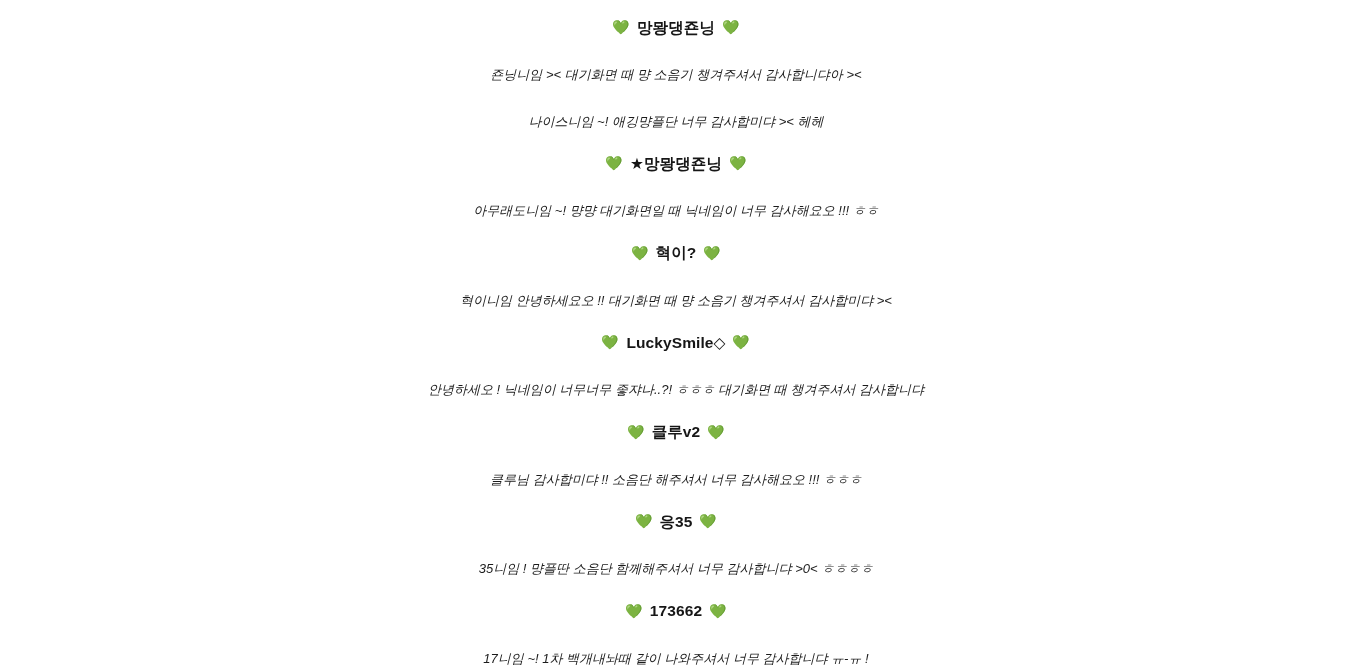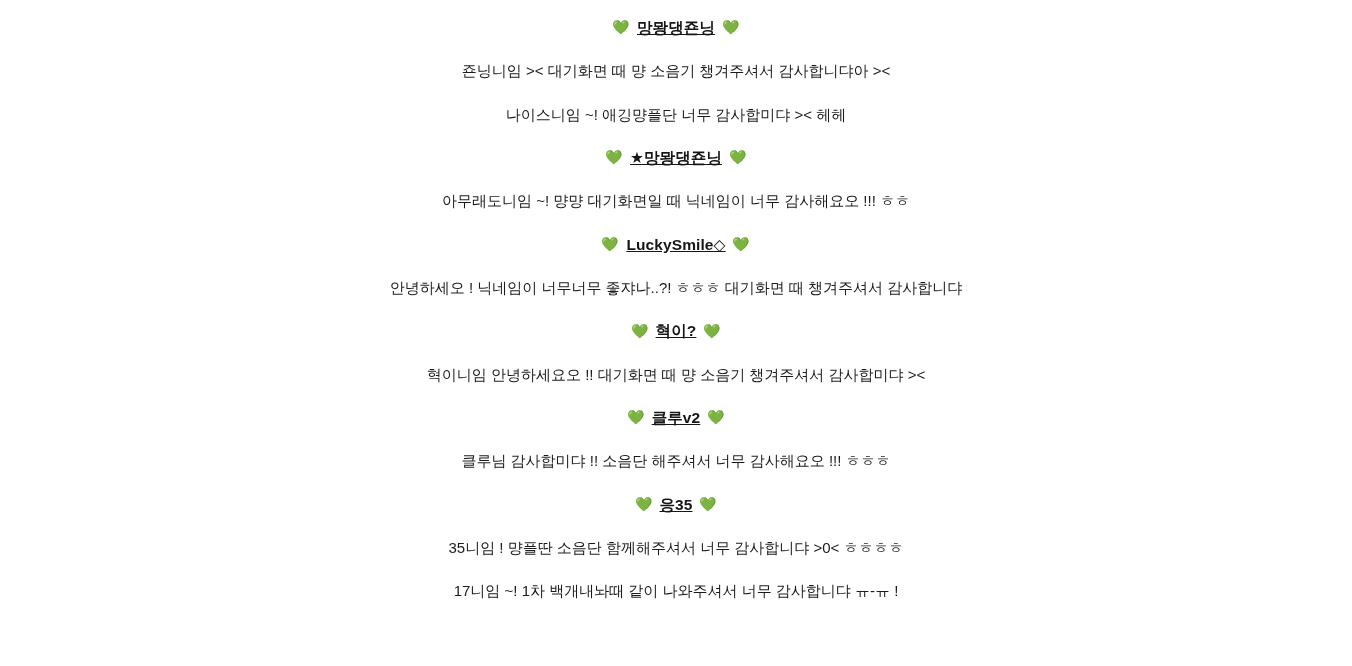--- a/index.html
+++ b/index.html
@@ -24,37 +24,37 @@
     text-align: center;
     margin-bottom: 20px;
   }
   .entry-name {
     font-size: 15.5px;
     font-weight: bold;
     line-height: 1.5;
     letter-spacing: 0.1px;
     color: #161616;
     white-space: nowrap;
-    text-decoration: underline;
   }
   .heart {
     color: #3fca72;
     font-size: 14px;
     vertical-align: middle;
     display: inline-block;
     margin: 0 7px;
     position: relative;
     top: -1px;
   }
   .entry-message {
-    font-size: 15px;
+    font-size: 13px;
     line-height: 1.55;
     color: #1b1b1b;
-    margin-top: 20px;
+    margin-top: 26px;
     white-space: nowrap;
+    font-style: italic;
   }
 </style>
 </head>
 <body>
 
 <div class="page">
 
   <div class="entry">
     <div class="entry-name">
       <span class="heart">💚</span><span>망뫙댕죤닝</span><span class="heart">💚</span>
@@ -71,43 +71,46 @@
 
   <div class="entry">
     <div class="entry-name">
       <span class="heart">💚</span><span>★망뫙댕죤닝</span><span class="heart">💚</span>
     </div>
     <div class="entry-message">아무래도니임 ~! 먕먕 대기화면일 때 닉네임이 너무 감사해요오 !!! ㅎㅎ</div>
   </div>
 
   <div class="entry">
     <div class="entry-name">
-      <span class="heart">💚</span><span>LuckySmile◇</span><span class="heart">💚</span>
+      <span class="heart">💚</span><span>혁이?</span><span class="heart">💚</span>
     </div>
-    <div class="entry-message">안녕하세오 ! 닉네임이 너무너무 좋쟈나..?! ㅎㅎㅎ 대기화면 때 챙겨주셔서 감사합니댜</div>
+    <div class="entry-message">혁이니임 안녕하세요오 !! 대기화면 때 먕 소음기 챙겨주셔서 감사합미댜 &gt;&lt;</div>
   </div>
 
   <div class="entry">
     <div class="entry-name">
-      <span class="heart">💚</span><span>혁이?</span><span class="heart">💚</span>
+      <span class="heart">💚</span><span>LuckySmile◇</span><span class="heart">💚</span>
     </div>
-    <div class="entry-message">혁이니임 안녕하세요오 !! 대기화면 때 먕 소음기 챙겨주셔서 감사합미댜 &gt;&lt;</div>
+    <div class="entry-message">안녕하세오 ! 닉네임이 너무너무 좋쟈나..?! ㅎㅎㅎ 대기화면 때 챙겨주셔서 감사합니댜</div>
   </div>
 
   <div class="entry">
     <div class="entry-name">
       <span class="heart">💚</span><span>클루v2</span><span class="heart">💚</span>
     </div>
     <div class="entry-message">클루님 감사합미댜 !! 소음단 해주셔서 너무 감사해요오 !!! ㅎㅎㅎ</div>
   </div>
 
   <div class="entry">
     <div class="entry-name">
       <span class="heart">💚</span><span>응35</span><span class="heart">💚</span>
     </div>
     <div class="entry-message">35니임 ! 먕플딴 소음단 함께해주셔서 너무 감사합니댜 &gt;0&lt; ㅎㅎㅎㅎ</div>
   </div>
 
   <div class="entry">
+    <div class="entry-name">
+      <span class="heart">💚</span><span>173662</span><span class="heart">💚</span>
+    </div>
     <div class="entry-message">17니임 ~! 1차 백개내놔때 같이 나와주셔서 너무 감사합니댜 ㅠ-ㅠ !</div>
   </div>
 
 </div>
 
 </body></html>

